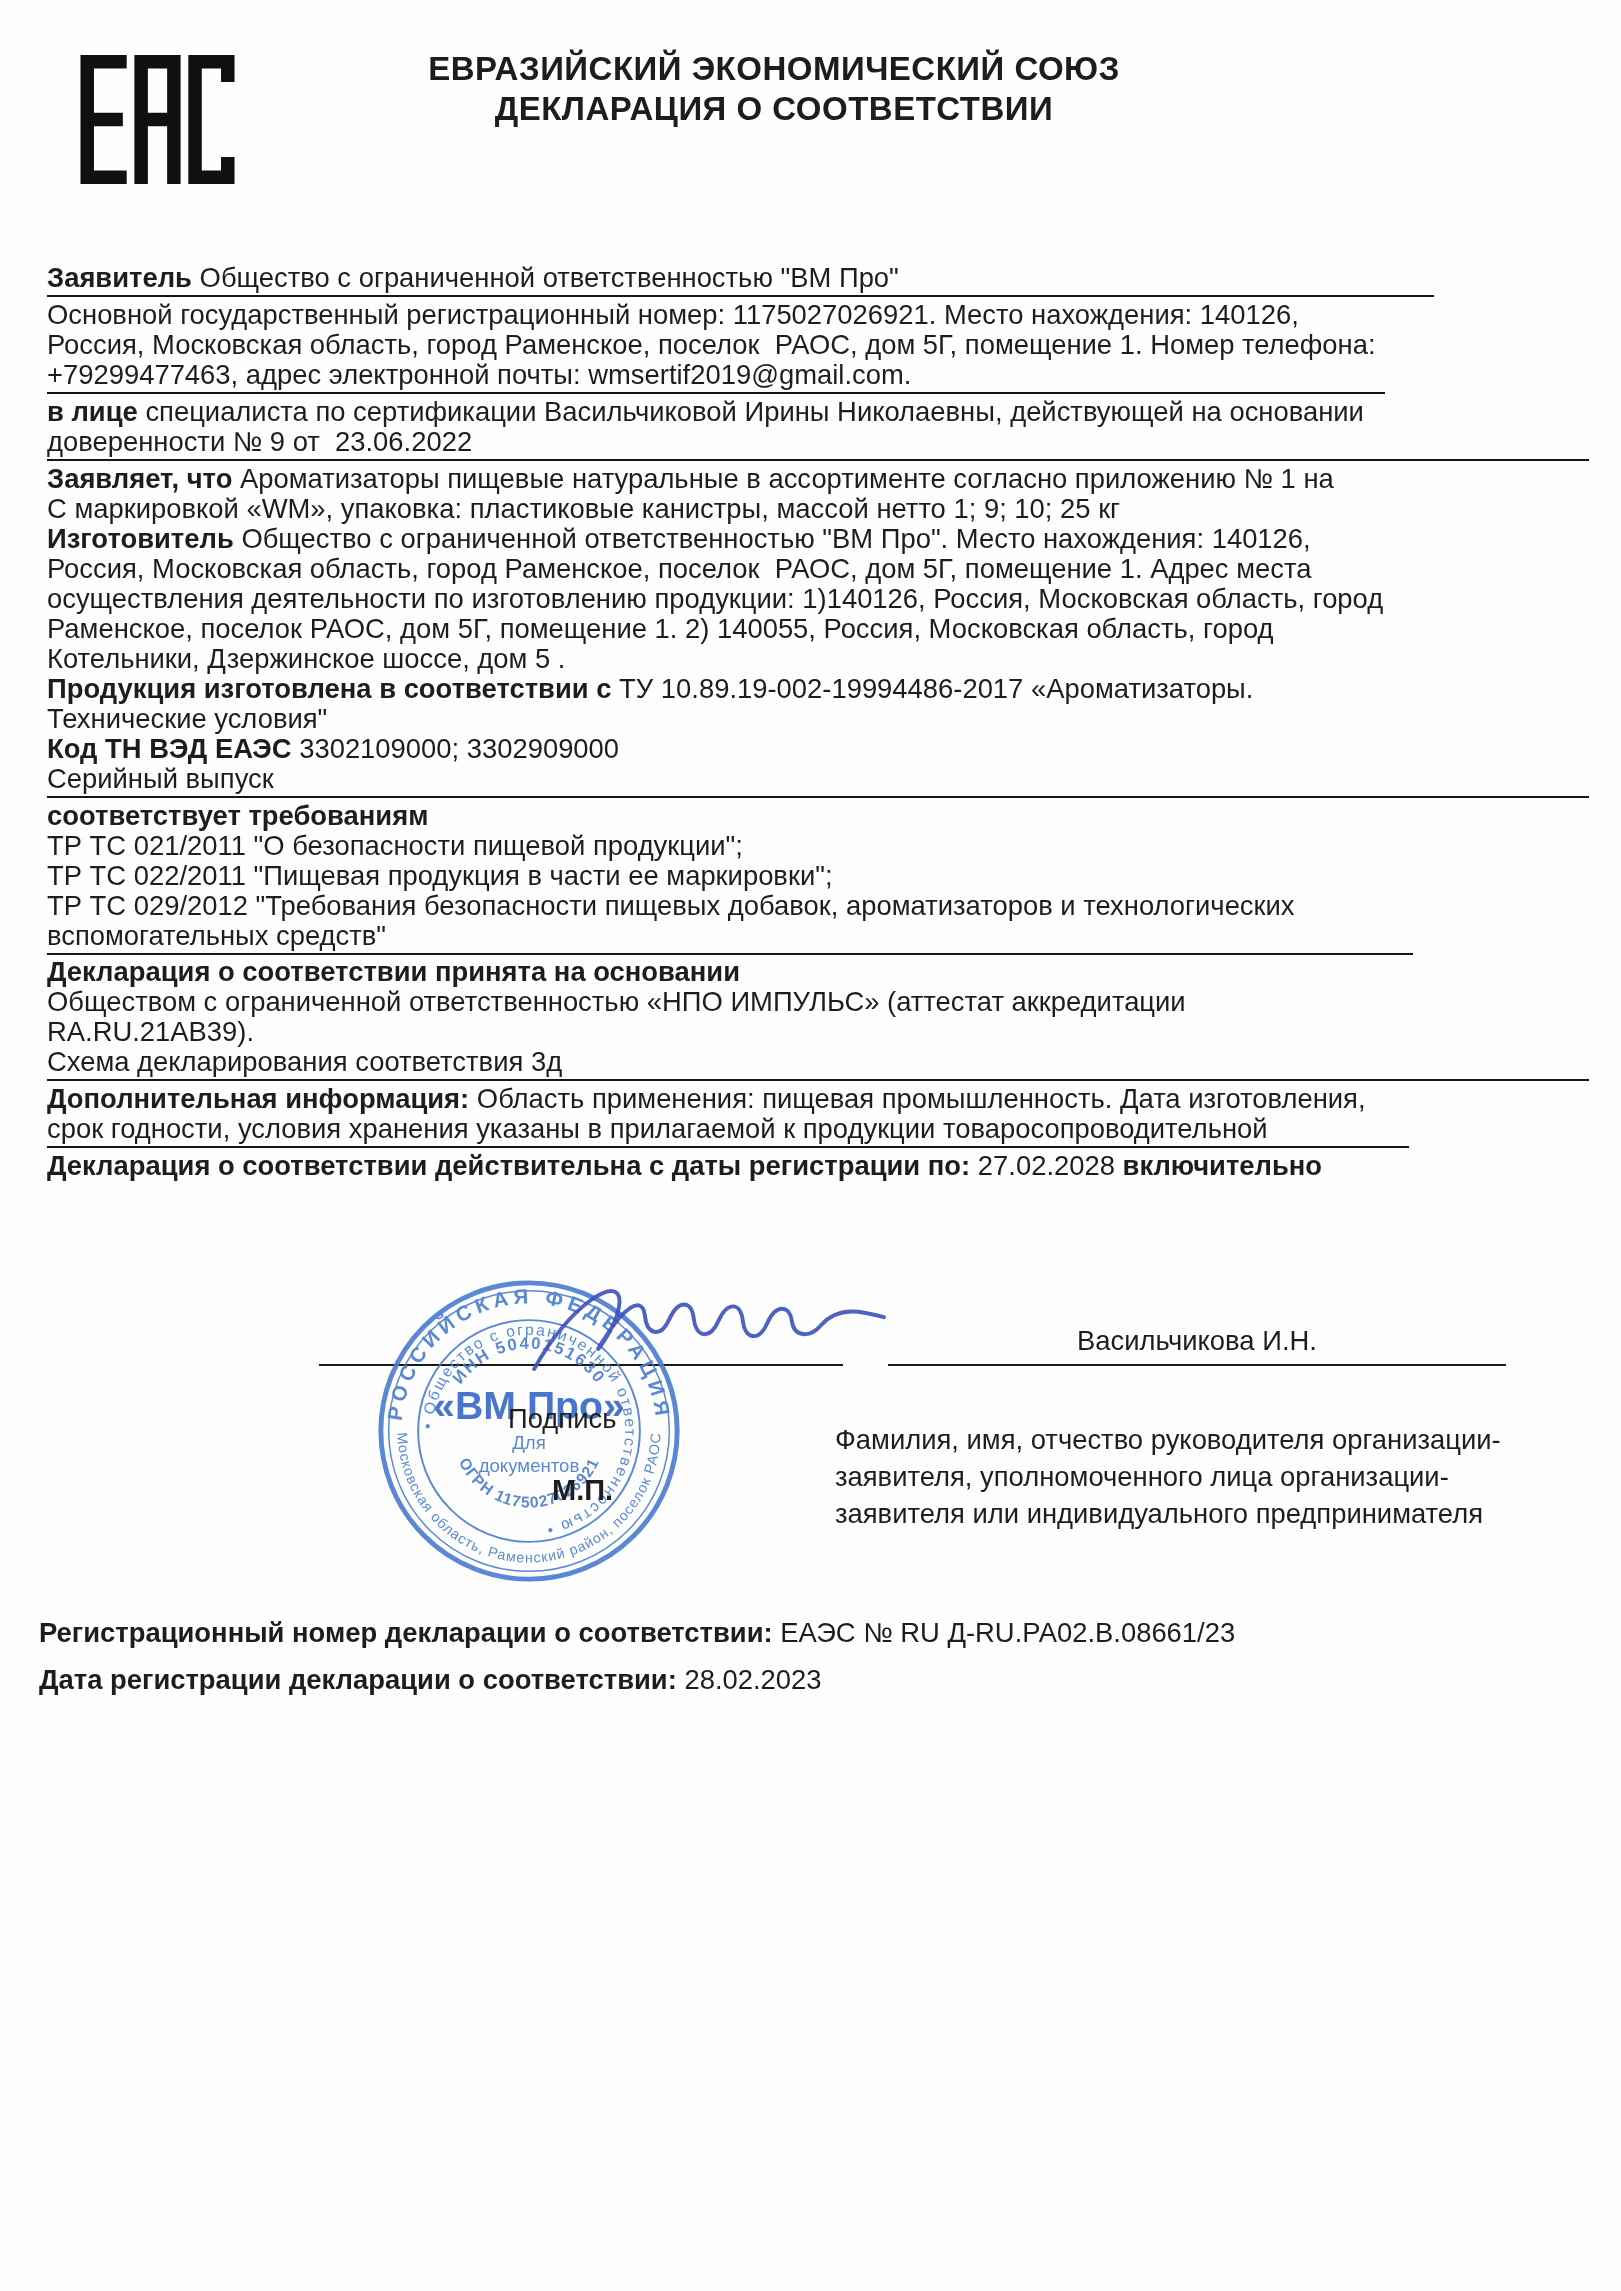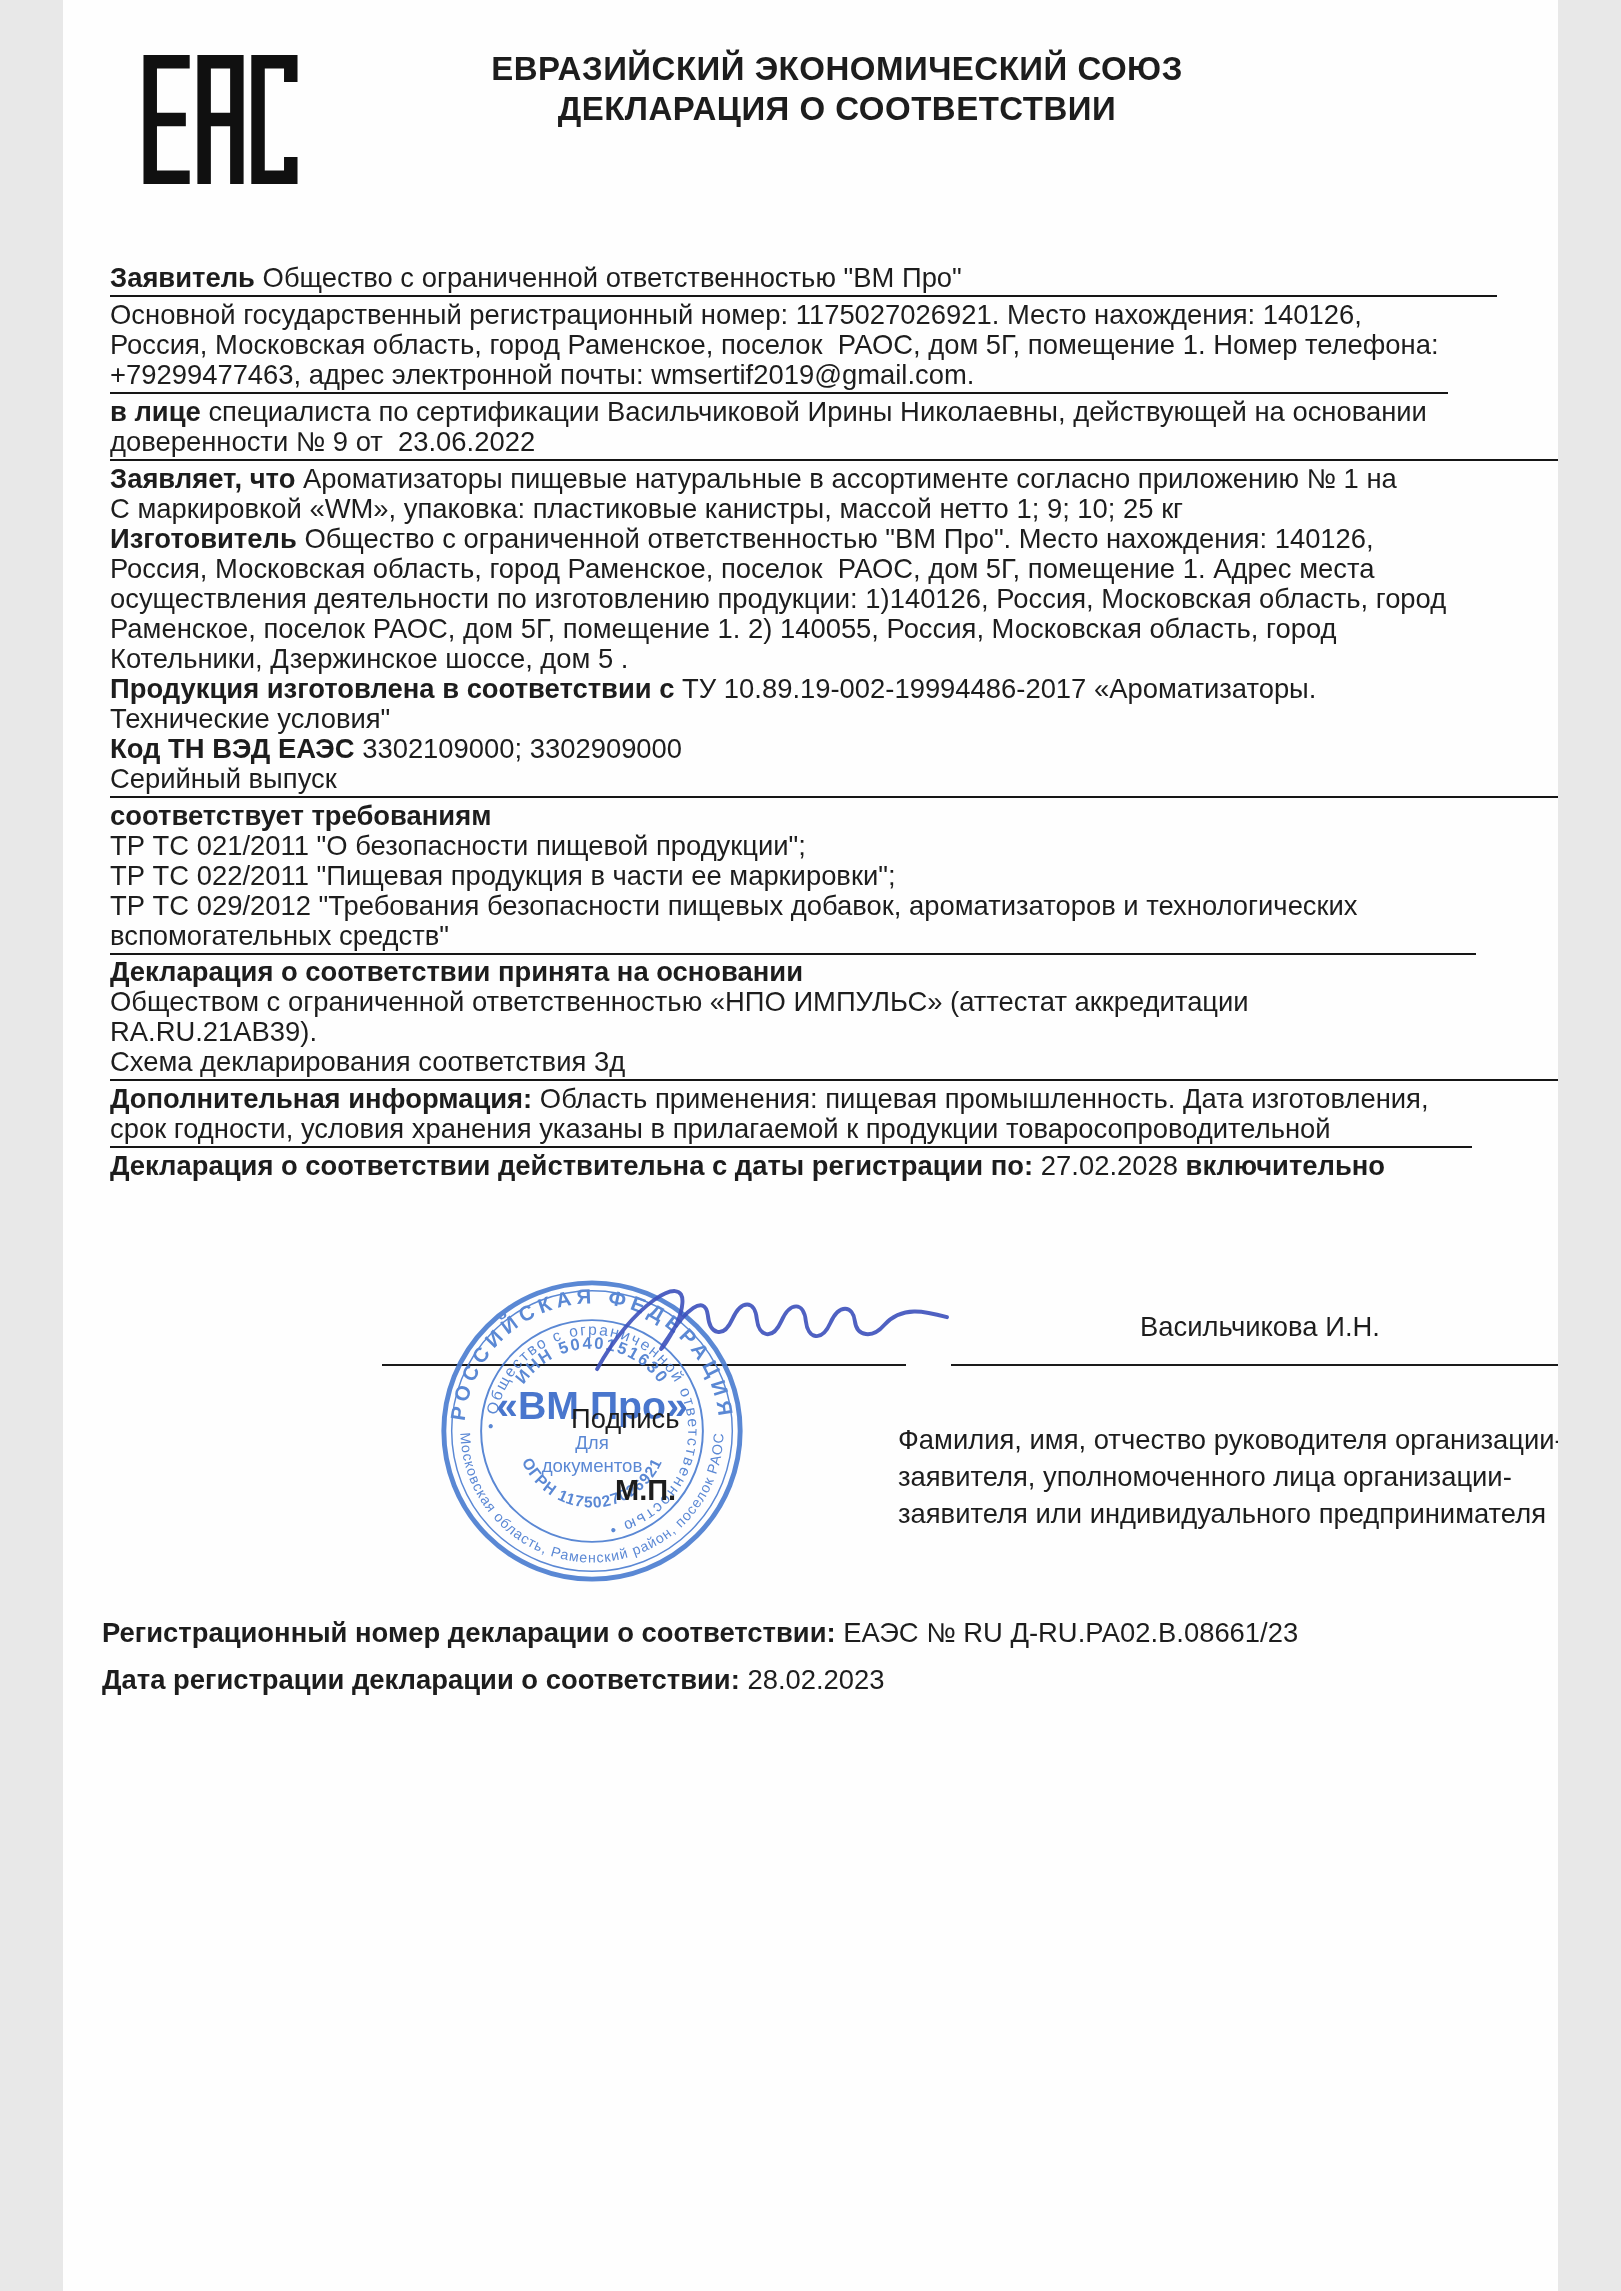--- a/index.html
+++ b/index.html
@@ -1,17 +1,17 @@
 <!DOCTYPE html>
 <html lang="ru" style="--ink: #1d1d1d; --stamp-blue: #4d7ed1; --stamp-dark-blue: #3a6bc9; --signature-blue: #3c50bb;"><head>
 <meta charset="utf-8">
 <style>
   html,body{margin:0;padding:0;background:#e8e8e8;}
   .page{
-    position:relative;width:1495px;height:2292px;margin:0 auto;
+    position:relative;width:1621px;height:2292px;margin:0 auto;
     background:#fefefe;overflow:hidden;
     font-family:"Liberation Sans",sans-serif;color:var(--ink,#1d1d1d);
   }
   .eac-logo{position:absolute;left:80px;top:55px;width:155px;height:129px;}
   .doc-title{
     position:absolute;left:127px;top:49px;width:1294px;text-align:center;
     font-weight:700;font-size:33px;line-height:40px;letter-spacing:0.5px;
   }
   .body-block{position:absolute;left:47px;top:263px;width:1543px;}
   .ln{white-space:pre;font-size:27.4px;line-height:30px;}
@@ -19,21 +19,21 @@
   .rule{height:0;border-top:2.9px solid #161616;margin:2px 0 2.9px 0;}
   .sig{position:absolute;left:0;top:1274px;width:1621px;height:412px;}
   .stamp{position:absolute;left:372px;top:0;width:314px;height:314px;opacity:.92;}
   .stamp text{font-family:"Liberation Sans",sans-serif;fill:var(--stamp-blue,#4d7ed1);}
   .stamp .center-name{fill:var(--stamp-dark-blue,#3a6bc9);}
   .autograph{position:absolute;left:529px;top:2px;width:363px;height:98px;}
   .sig-line-left{position:absolute;left:319px;top:90px;width:524px;border-top:2.9px solid #1a1a1a;}
   .sig-line-right{position:absolute;left:888px;top:90px;width:618px;border-top:2.9px solid #1a1a1a;}
   .sign-label{position:absolute;left:508px;top:129px;font-size:27.4px;}
   .mp-label{position:absolute;left:552px;top:200px;font-size:29px;font-weight:700;}
-  .head-name{position:absolute;left:888px;top:37px;width:618px;text-align:center;font-size:27.4px;}
+  .head-name{position:absolute;left:888px;top:51px;width:618px;text-align:center;font-size:27.4px;}
   .head-caption{position:absolute;left:835px;top:147px;width:667px;text-align:left;font-size:27.4px;line-height:37px;}
   .reg-line{position:absolute;left:39px;font-size:27.4px;white-space:pre;}
   .reg-num{top:1617px;text-align:center;}
   .reg-date{top:1664px;}
 </style>
 </head>
 <body>
 
 <div class="page">
 

